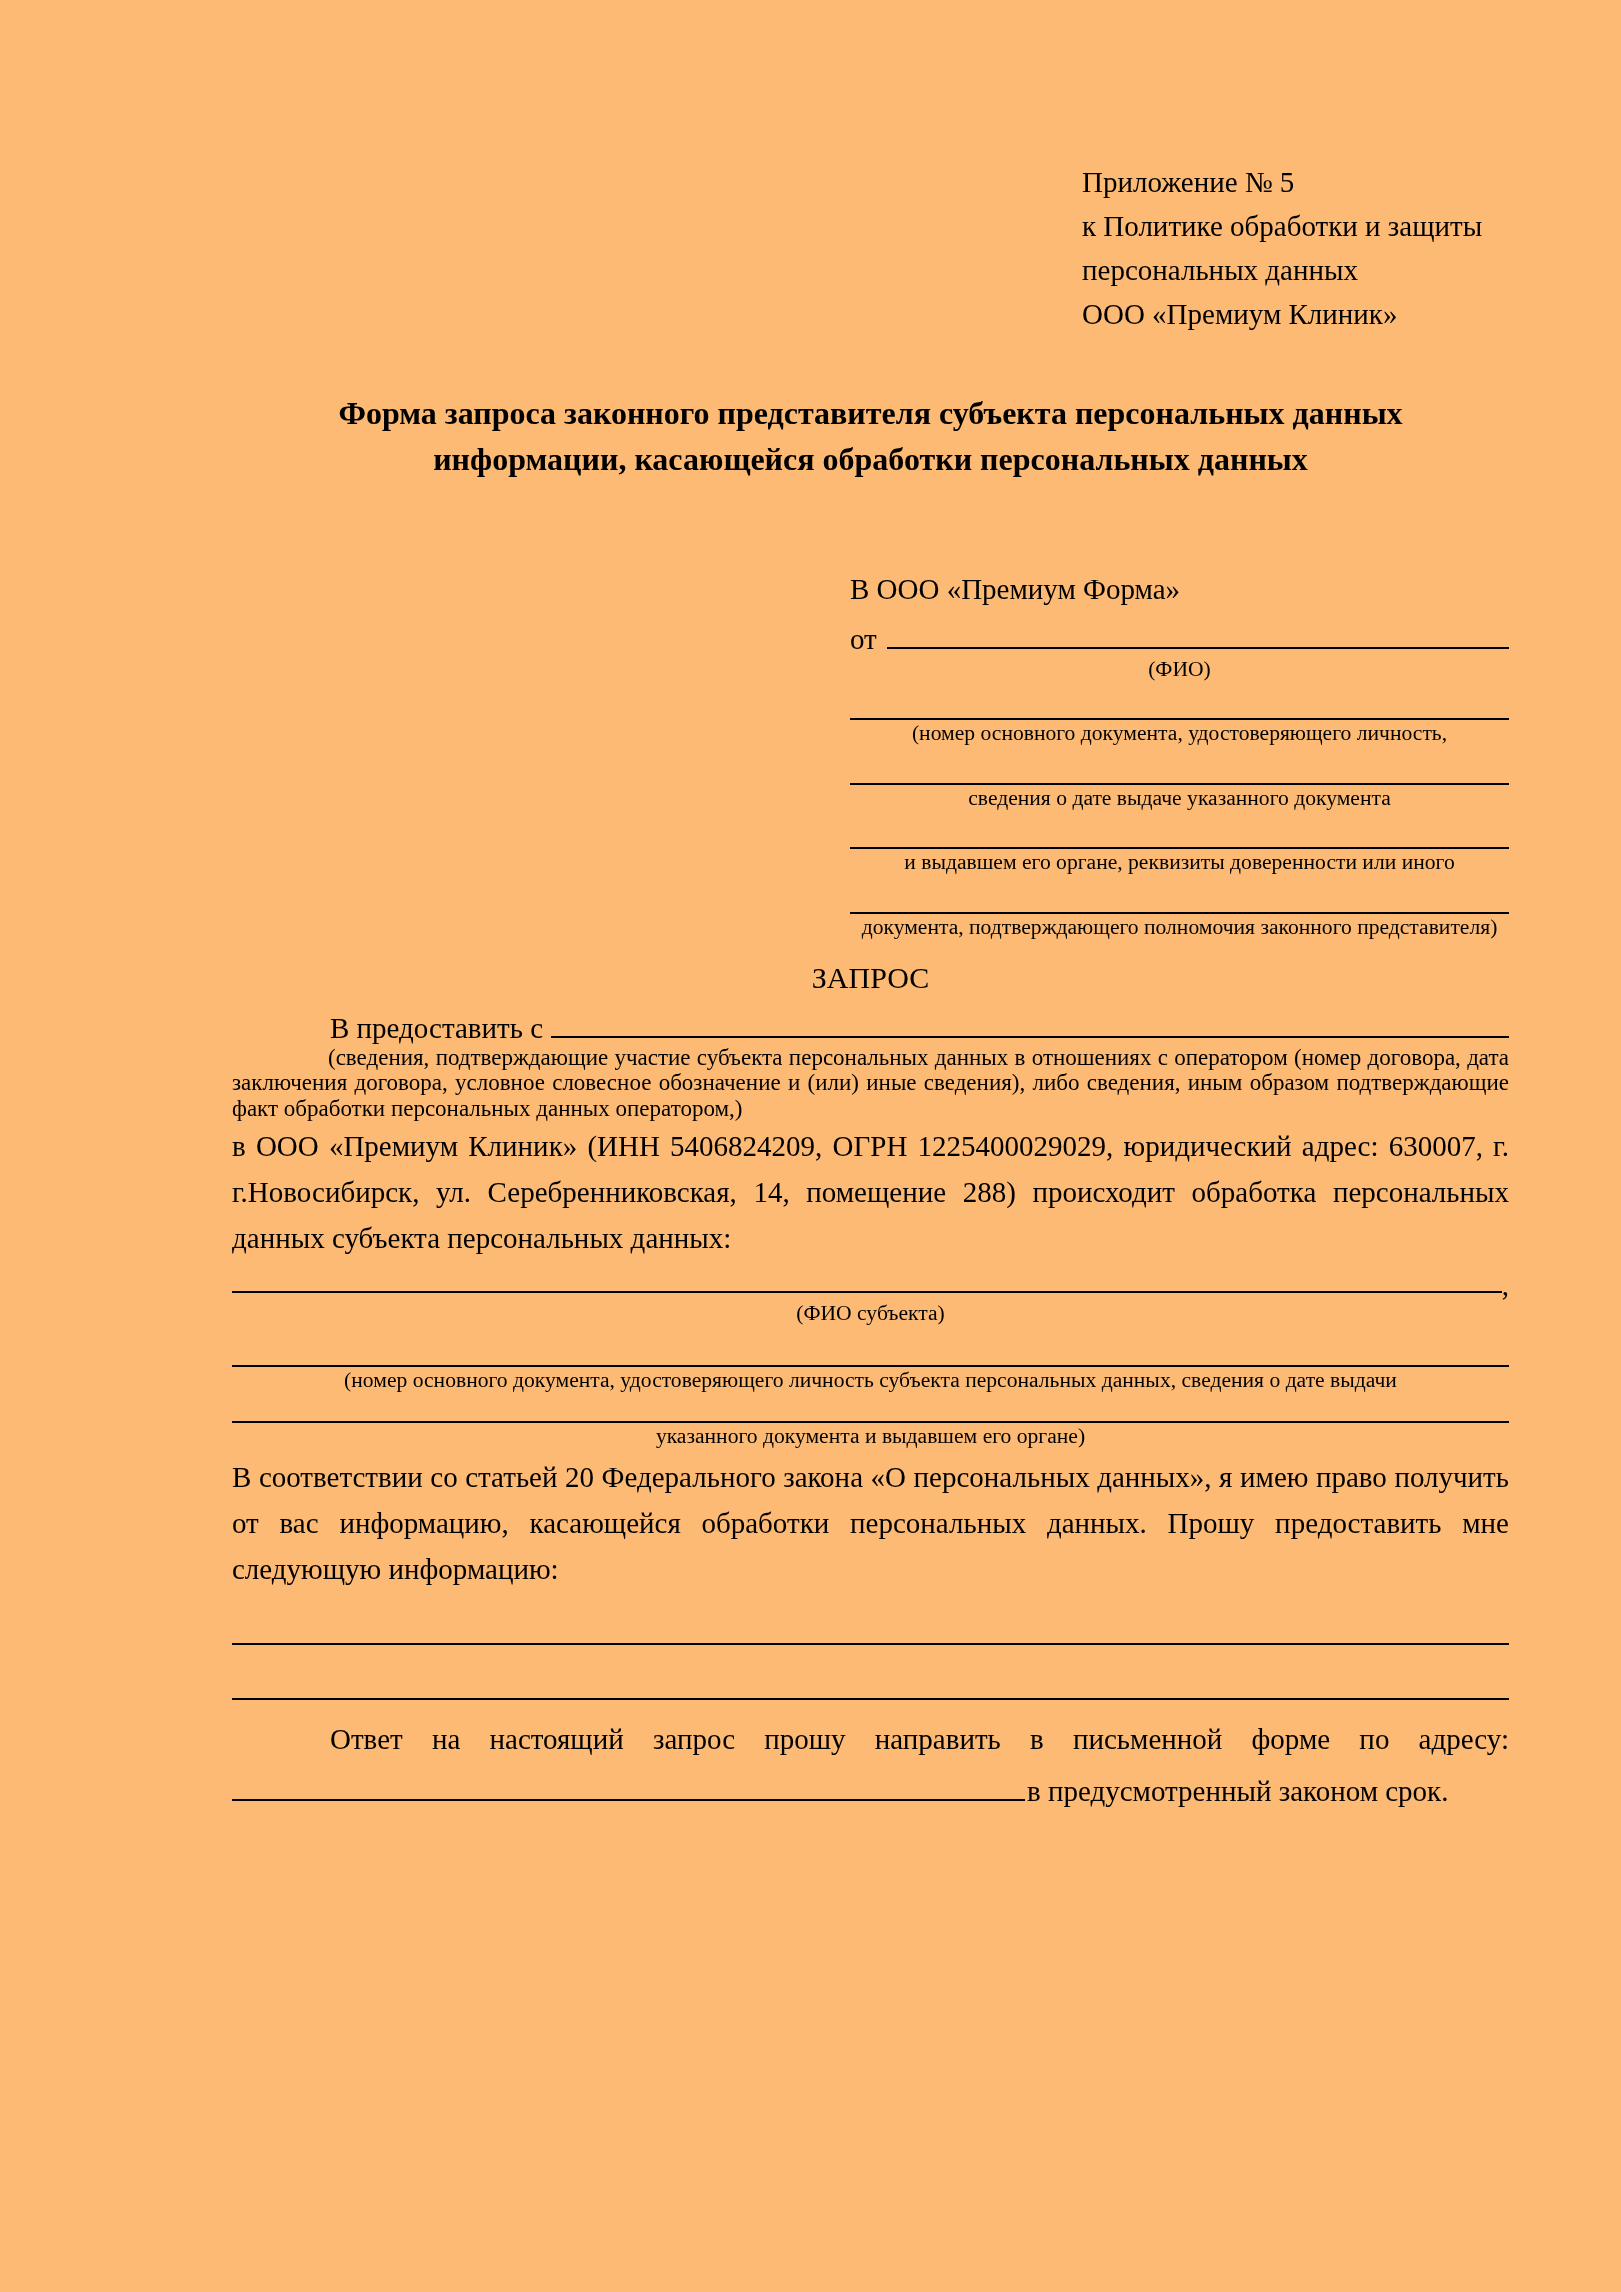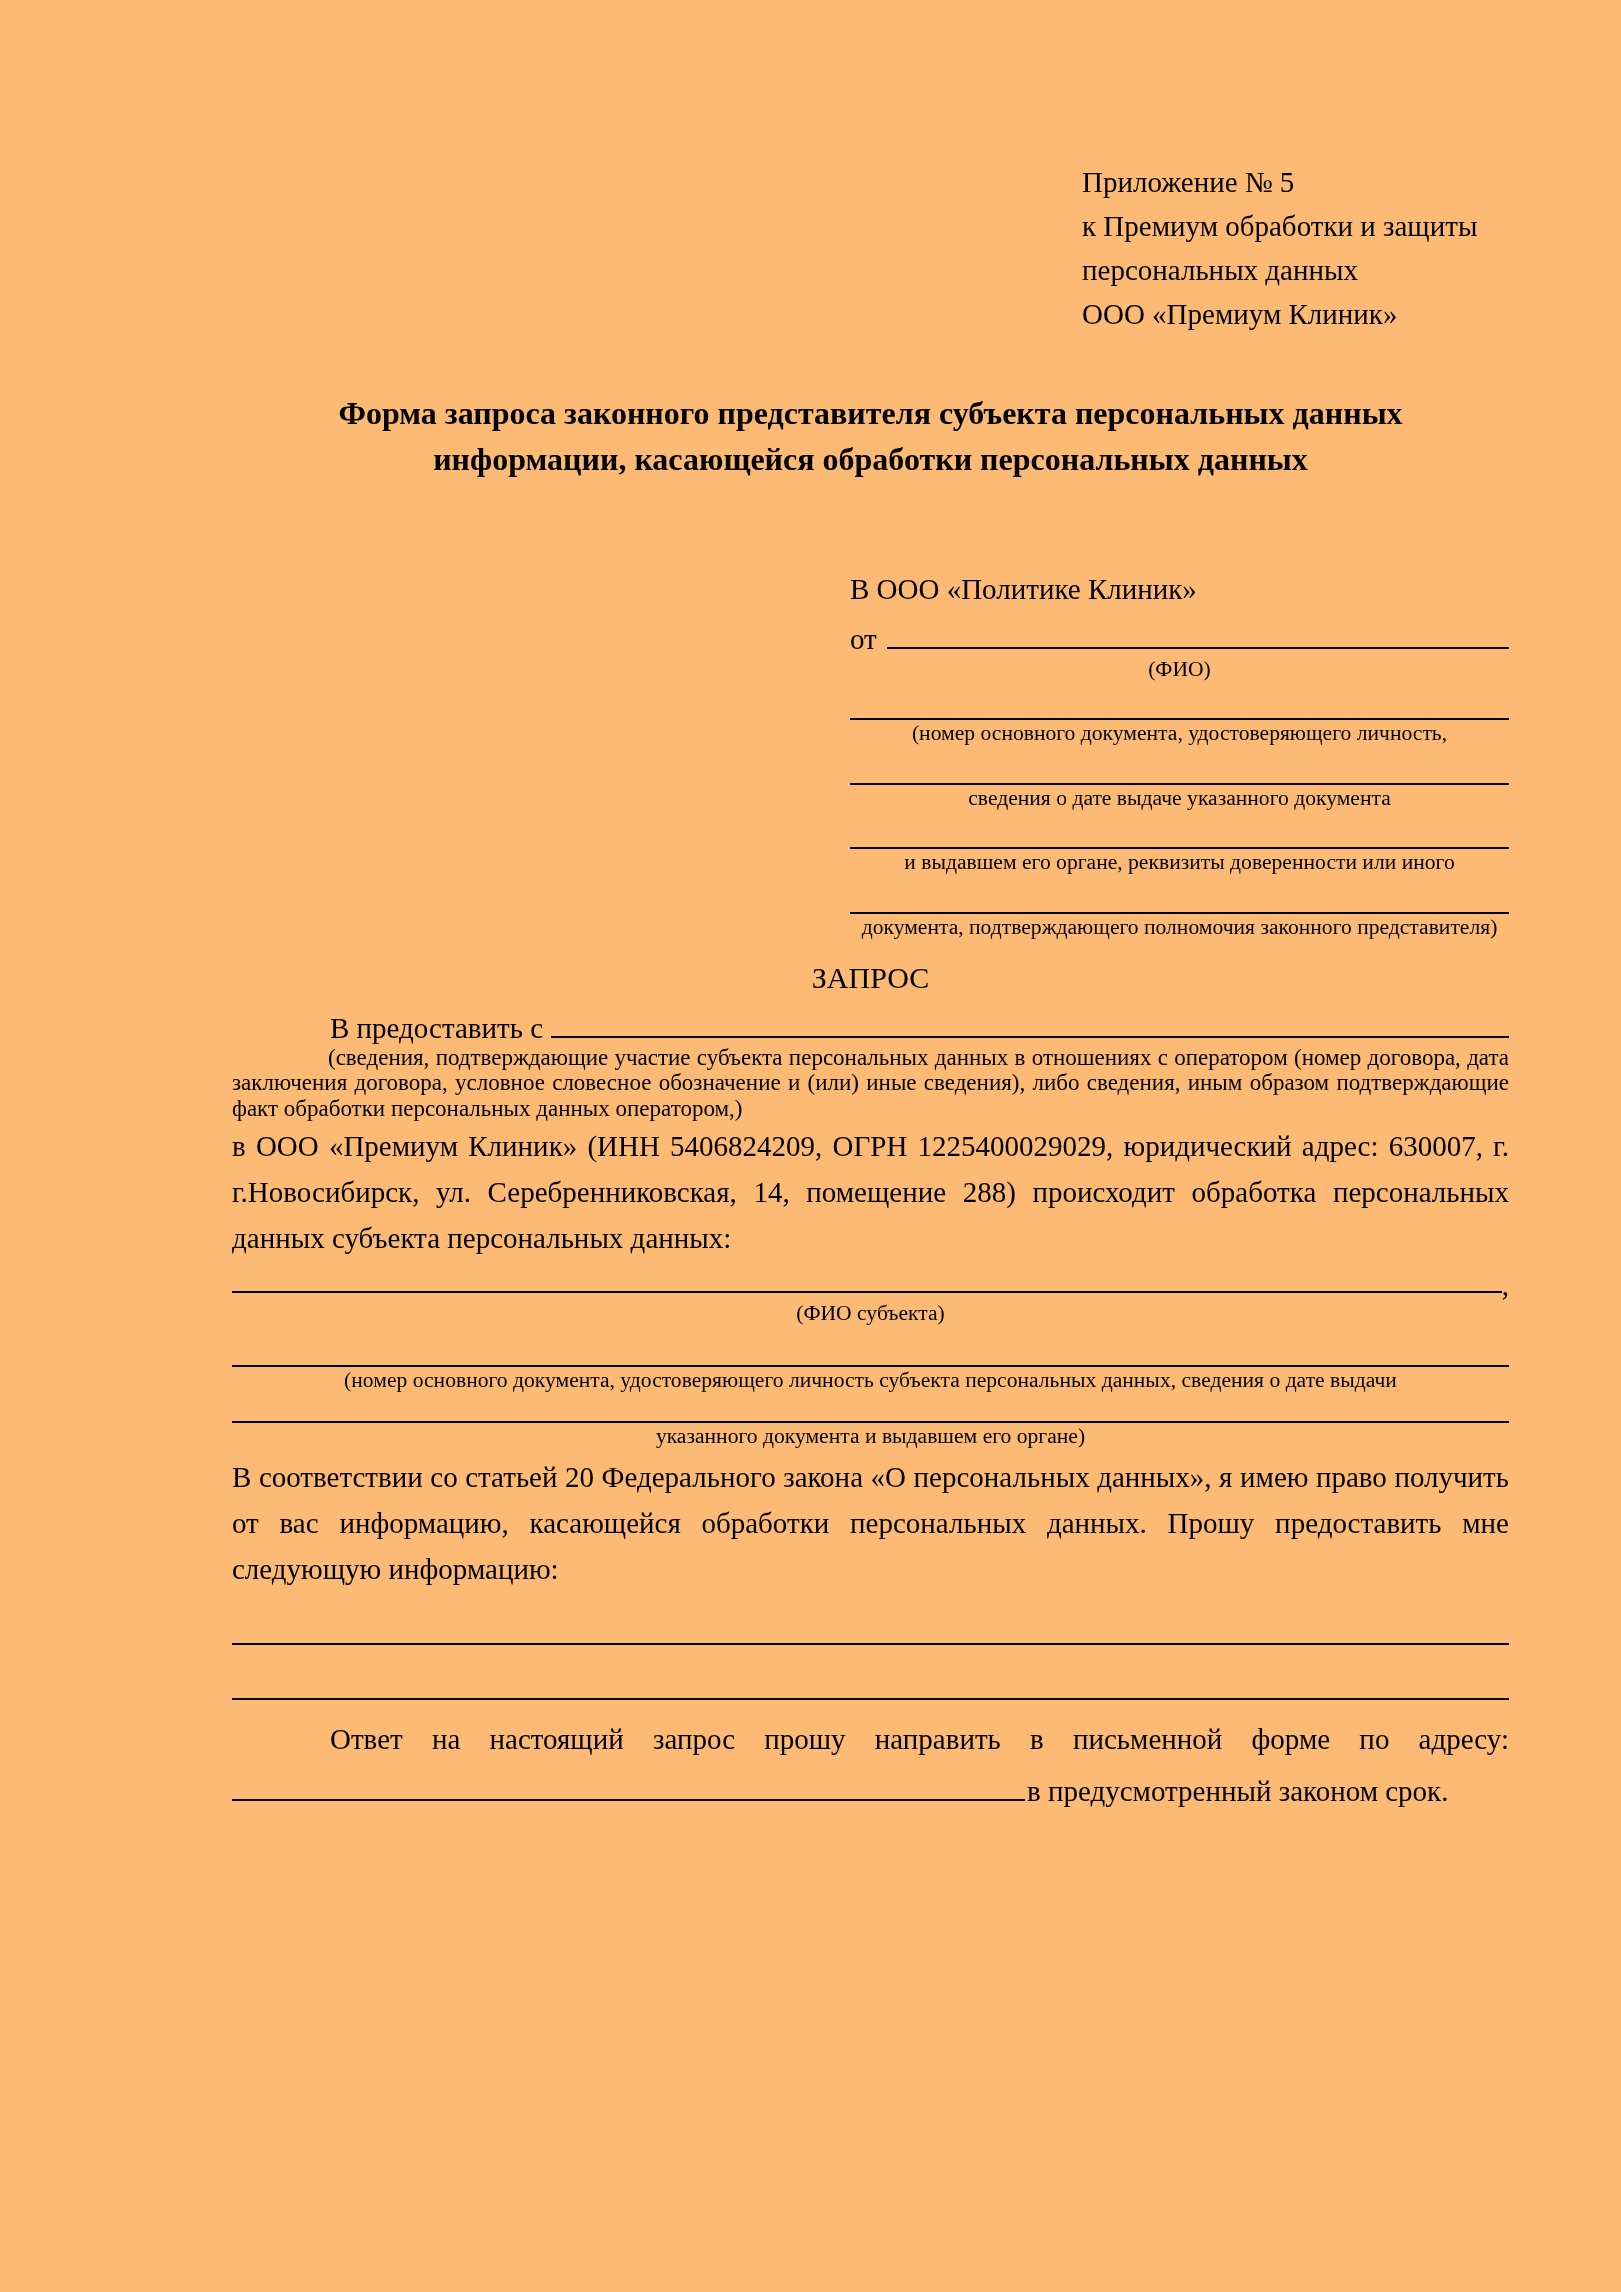--- a/index.html
+++ b/index.html
@@ -68,32 +68,32 @@
   .sig-part { display:flex; align-items:flex-end; margin-right:39px; }
   .sig-line { flex:none; width:414px; border-bottom:2px solid #000; margin-bottom:6.9px; }
 </style>
 </head>
 <body>
 
 <div class="page">
 
   <div class="appendix">
     <div>Приложение № 5</div>
-    <div>к Премиум обработки и защиты</div>
+    <div>к Политике обработки и защиты</div>
     <div>персональных данных</div>
     <div>ООО «Премиум Клиник»</div>
   </div>
 
   <div class="doc-title">
     <div>Форма запроса законного представителя субъекта персональных данных</div>
     <div>информации, касающейся обработки персональных данных</div>
   </div>
 
   <div class="addressee">
-    <div class="addr-to">В ООО «Политике Клиник»</div>
+    <div class="addr-to">В ООО «Премиум Форма»</div>
     <div class="flex-row from-row">
       <span class="from-label">от</span>
       <span class="wline"></span>
     </div>
     <div class="caption t-center">(ФИО)</div>
 
     <div>
       <div class="field-space"></div>
       <div class="caption t-center">(номер основного документа, удостоверяющего личность,</div>
     </div>

